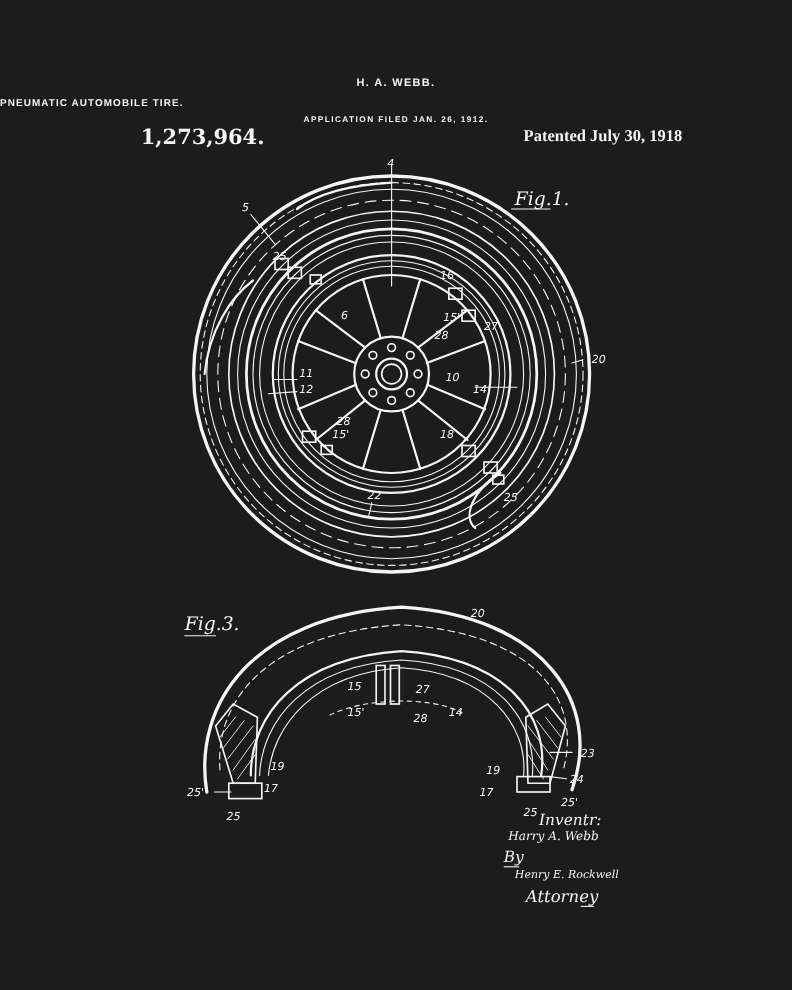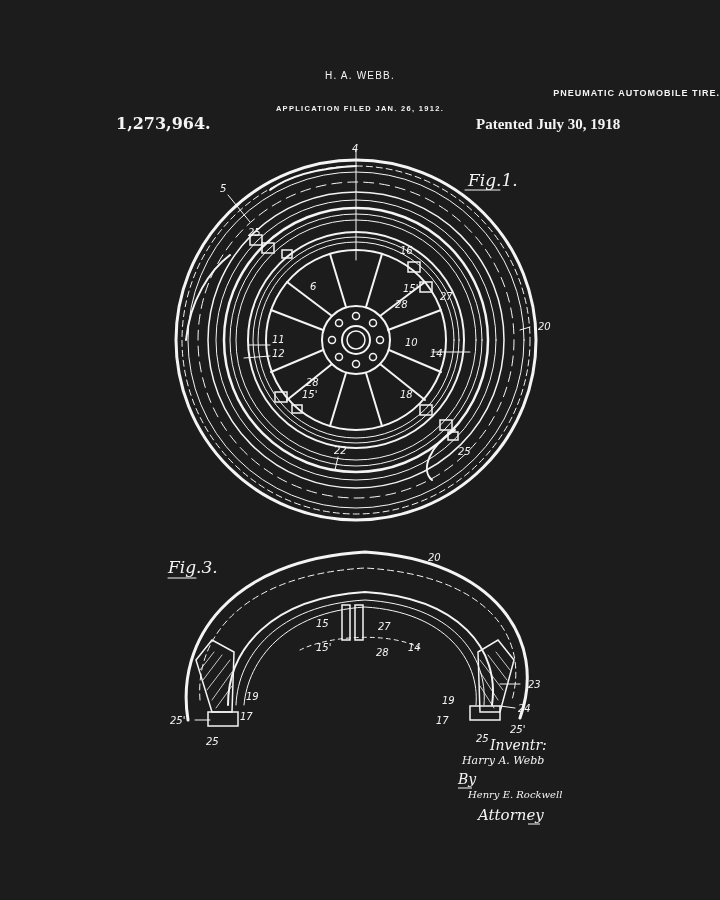--- a/index.html
+++ b/index.html
@@ -6,34 +6,34 @@
   body {
     width: 720px; height: 900px;
     background: #1c1c1c;
     position: relative;
     overflow: hidden;
     color: #f4f4f4;
     font-family: "Liberation Sans", sans-serif;
   }
   .hdr-inventor {
     position: absolute; left: 0; width: 720px; top: 70px;
-    text-align: center; font-size: 10px; font-weight: normal; letter-spacing: 1.2px;
+    text-align: center; font-size: 10px; font-weight: bold; letter-spacing: 1.2px;
     font-family: "Liberation Sans", sans-serif;
   }
   .hdr-title {
     position: absolute; left: 0; width: 720px; top: 88px;
-    text-align: right; font-size: 9px; font-weight: bold; letter-spacing: 1px;
+    text-align: left; font-size: 9px; font-weight: bold; letter-spacing: 1px;
   }
   .hdr-filed {
     position: absolute; left: 0; width: 720px; top: 104px;
     text-align: center; font-size: 7.5px; font-weight: bold; letter-spacing: 1.3px;
   }
   .hdr-number {
-    position: absolute; left: 116px; top: 114px;
-    font-family: "DejaVu Serif", serif; font-weight: bold; font-size: 16px;
+    position: absolute; left: 128px; top: 114px;
+    font-family: "DejaVu Serif", serif; font-weight: bold; font-size: 19px;
   }
   .hdr-patented {
     position: absolute; left: 476px; top: 116px;
     font-family: "Liberation Serif", serif; font-weight: bold; font-size: 15px; text-align: center;
   }
   svg.drawing { position: absolute; left: 0; top: 0; }
   .lbl { fill: #f4f4f4; font-family: "DejaVu Sans", sans-serif; font-style: italic; font-size: 10px; }
   .fig { fill: #f4f4f4; font-family: "DejaVu Serif", serif; font-style: italic; font-size: 17px; }
   .script { fill: #f4f4f4; font-family: "DejaVu Serif", serif; font-style: italic; }
 </style>

